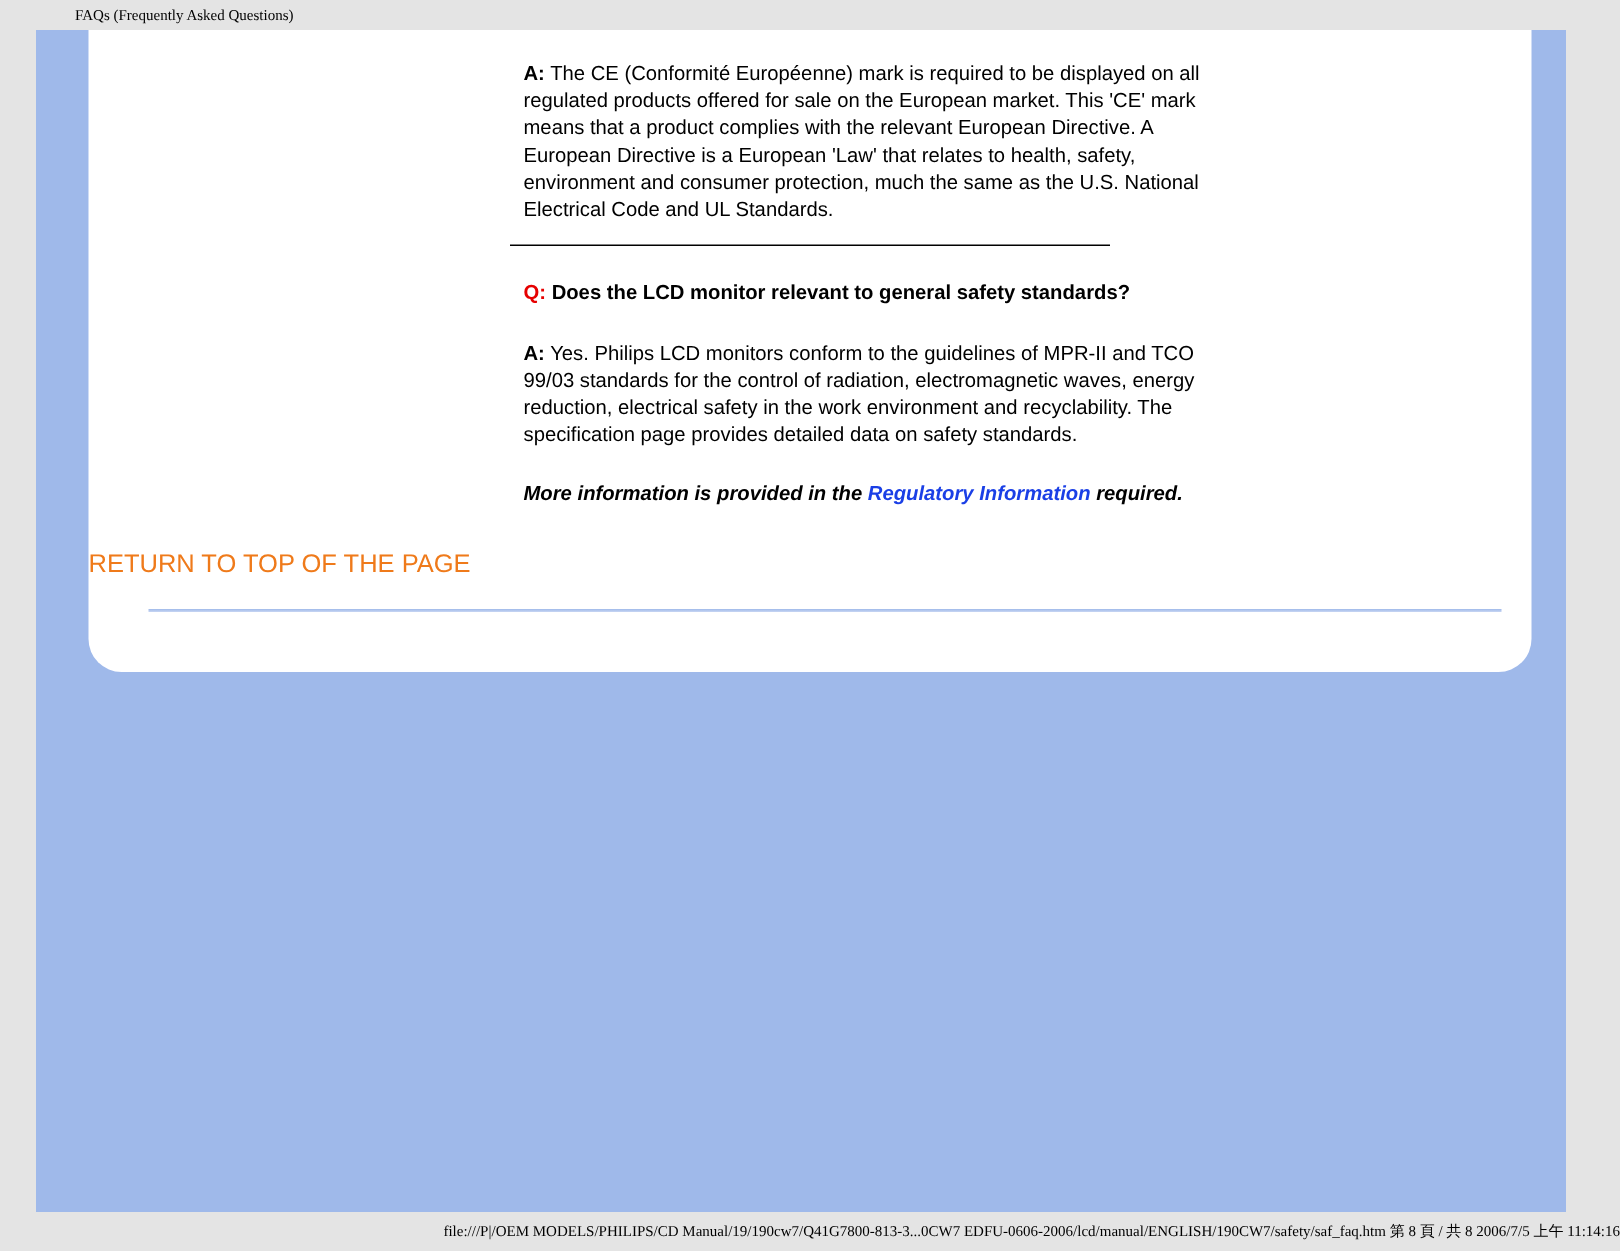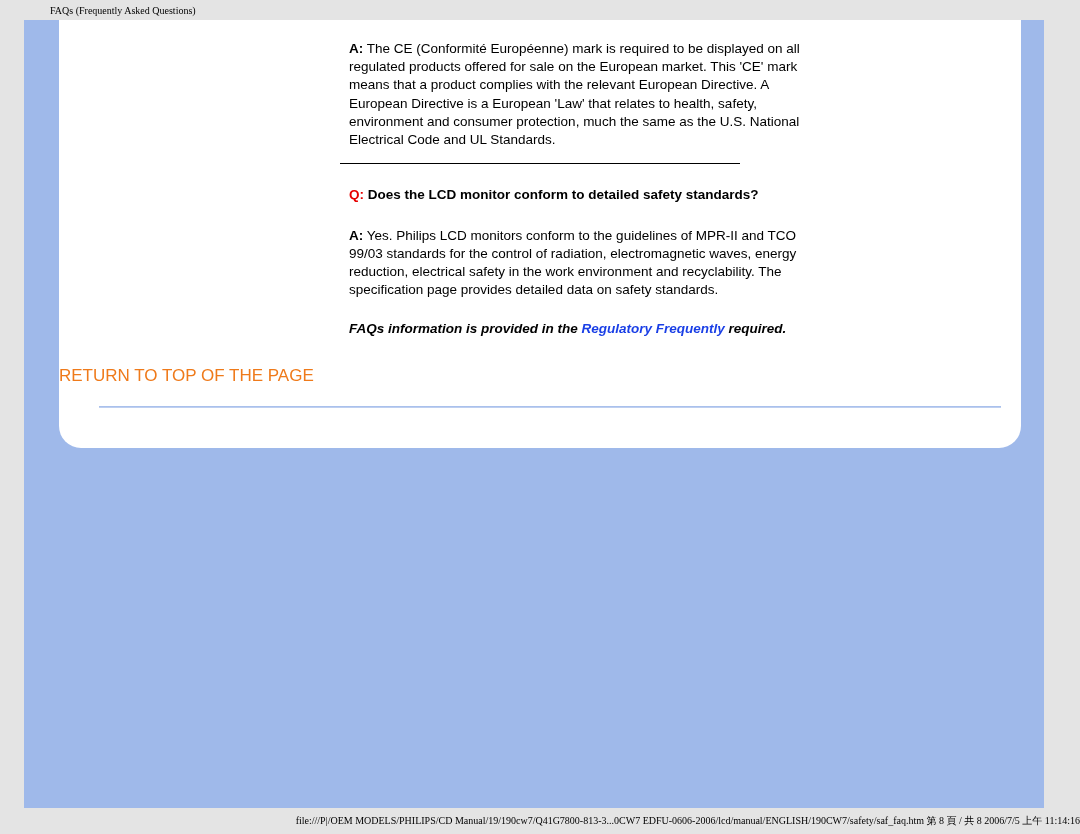--- a/index.html
+++ b/index.html
@@ -112,29 +112,29 @@
   <div class="white-card">
     <div class="content-area">
 
       <p class="answer-block">
         <span class="a-label">A:</span><span> The CE (Conformité Européenne) mark is required to be displayed on all regulated products offered for sale on the European market. This 'CE' mark means that a product complies with the relevant European Directive. A European Directive is a European 'Law' that relates to health, safety, environment and consumer protection, much the same as the U.S. National Electrical Code and UL Standards.</span>
       </p>
 
       <hr class="hr-line">
 
       <p class="q-block">
-        <span class="q-label">Q:</span><span> Does the LCD monitor conform to detailed safety standards?</span>
+        <span class="q-label">Q:</span><span> Does the LCD monitor relevant to general safety standards?</span>
       </p>
 
       <p class="answer-block2">
         <span class="a-label">A:</span><span> Yes. Philips LCD monitors conform to the guidelines of MPR-II and TCO 99/03 standards for the control of radiation, electromagnetic waves, energy reduction, electrical safety in the work environment and recyclability. The specification page provides detailed data on safety standards.</span>
       </p>
 
       <p class="more-info">
-        <span>FAQs information is provided in the </span><a href="#" class="reg-link">Regulatory Frequently</a><span> required.</span>
+        <span>More information is provided in the </span><a href="#" class="reg-link">Regulatory Information</a><span> required.</span>
       </p>
 
       <a href="#" class="return-link">RETURN TO TOP OF THE PAGE</a>
 
       <hr class="sep-rule">
     </div>
   </div>
 </div>
 
 <div class="footer-line">file:///P|/OEM MODELS/PHILIPS/CD Manual/19/190cw7/Q41G7800-813-3...0CW7 EDFU-0606-2006/lcd/manual/ENGLISH/190CW7/safety/saf_faq.htm 第 8 頁 / 共 8 2006/7/5 上午 11:14:16</div>

